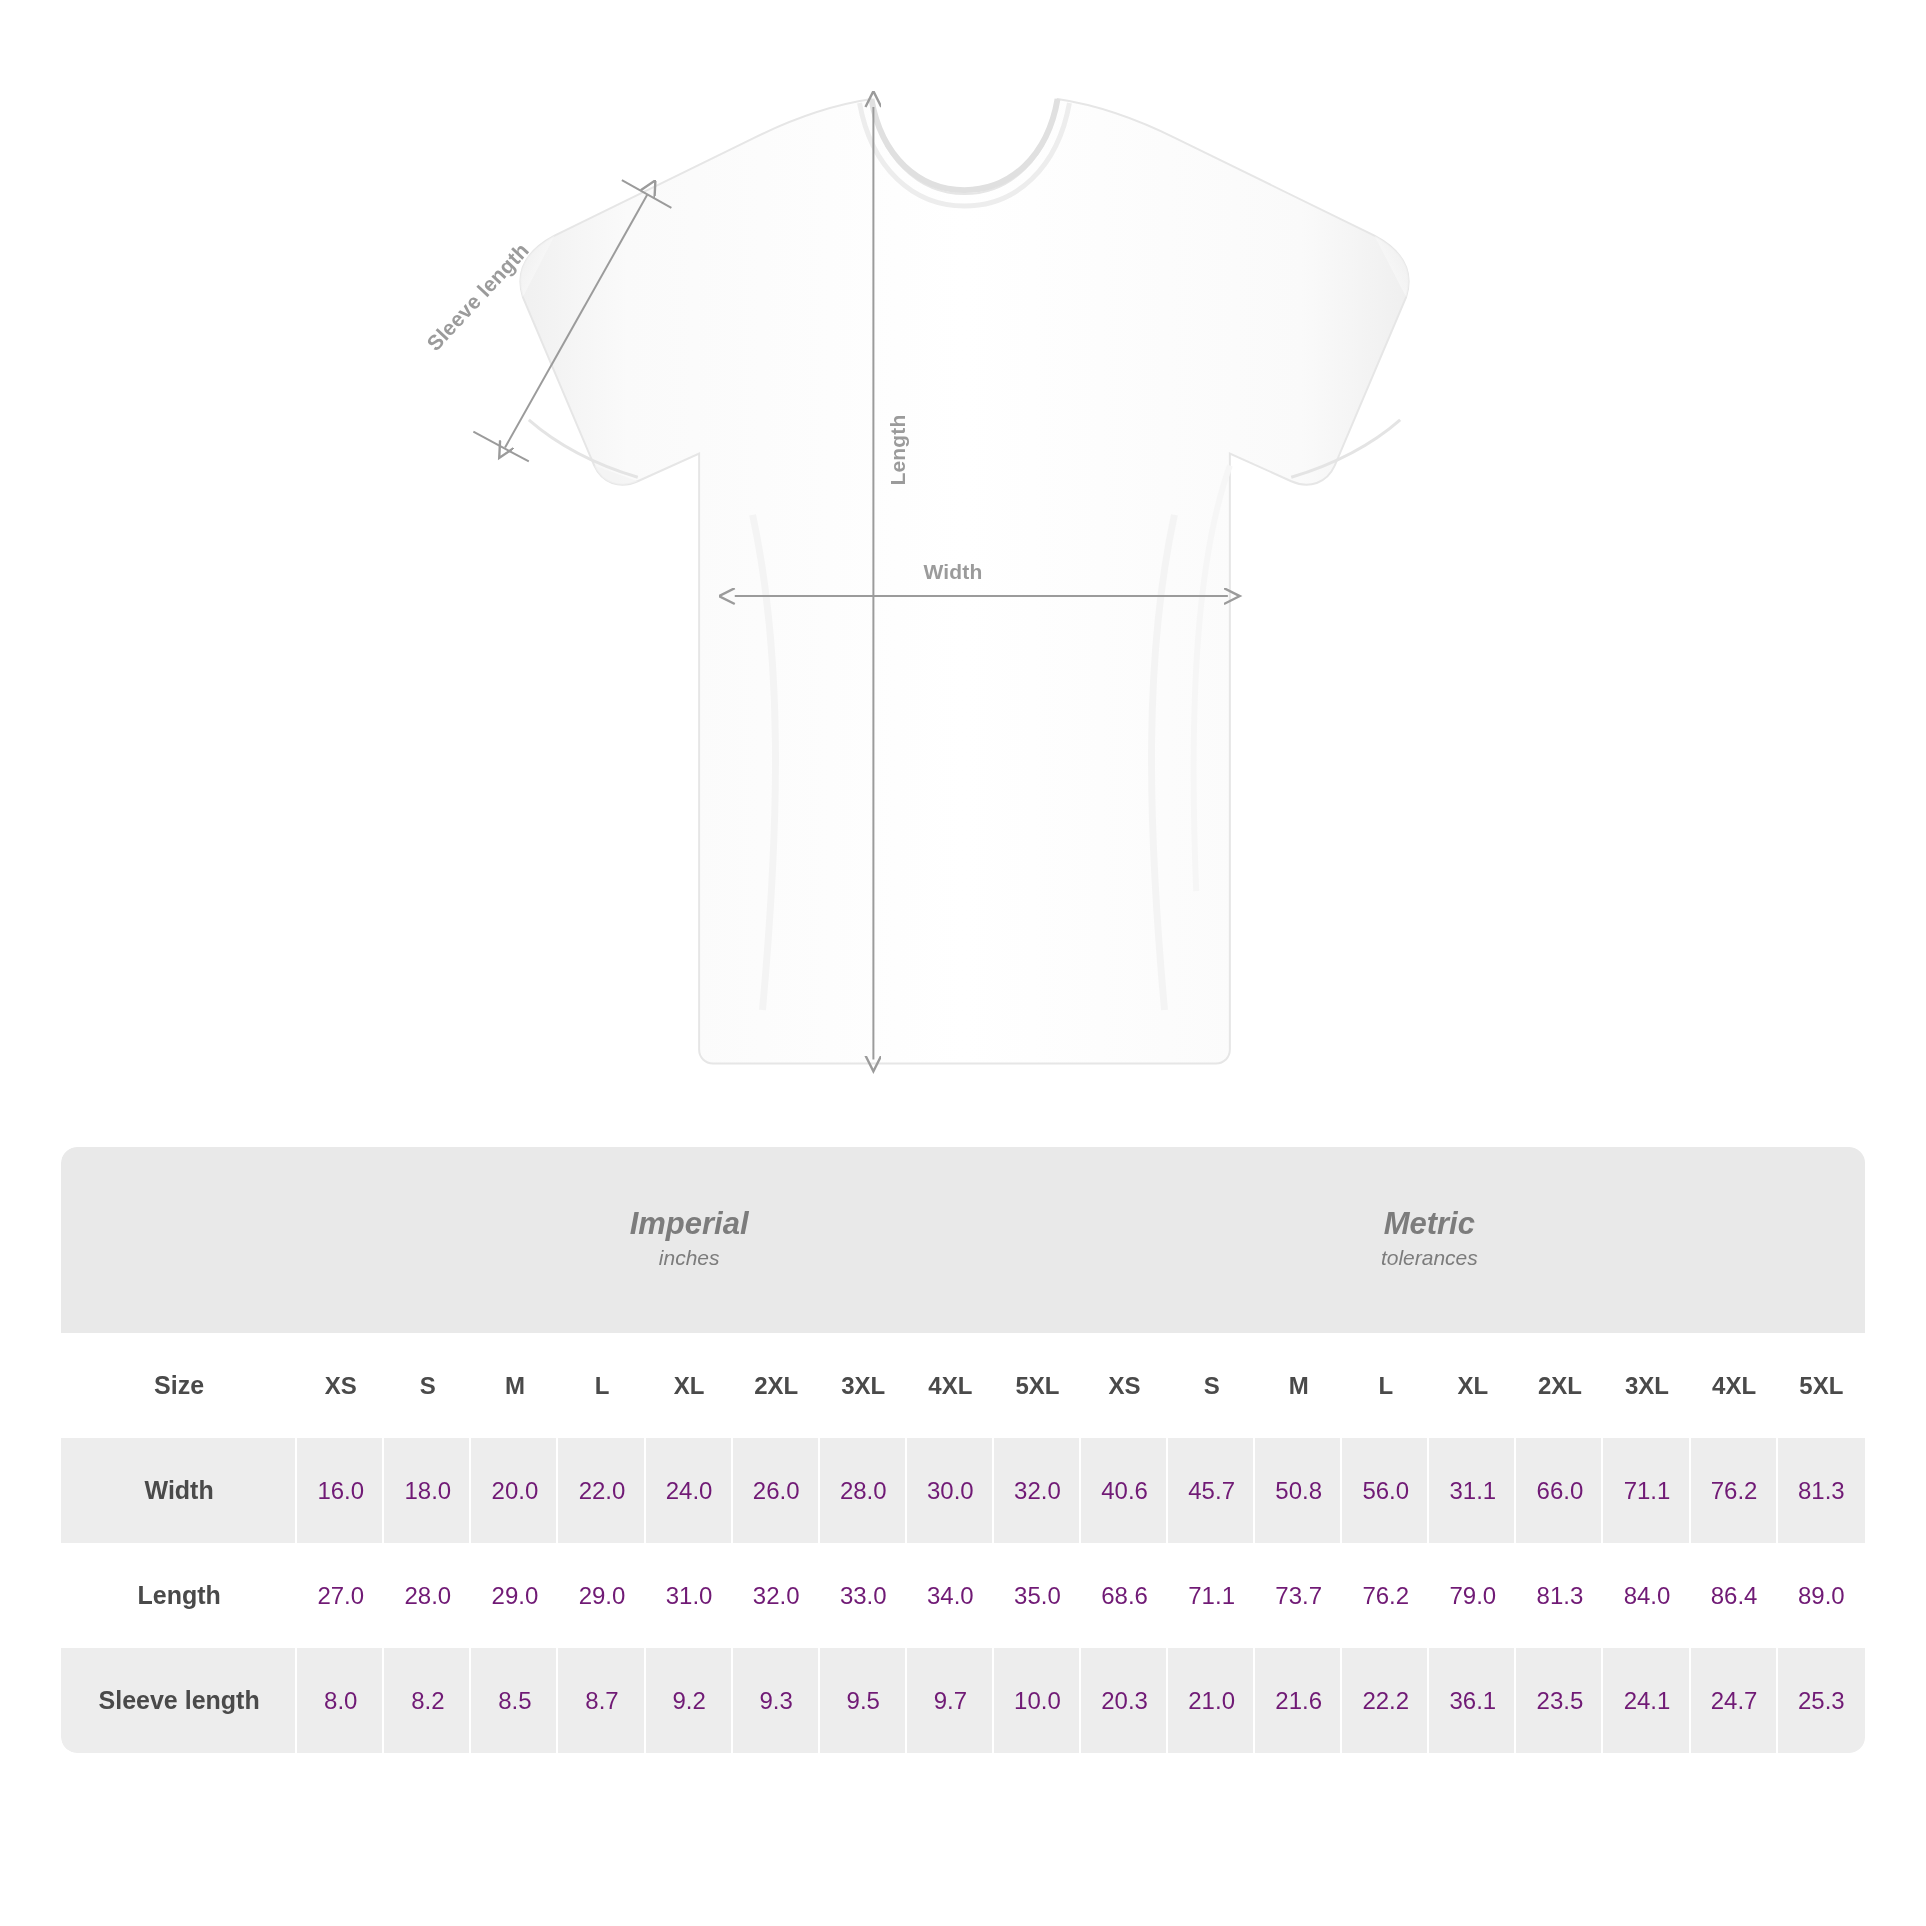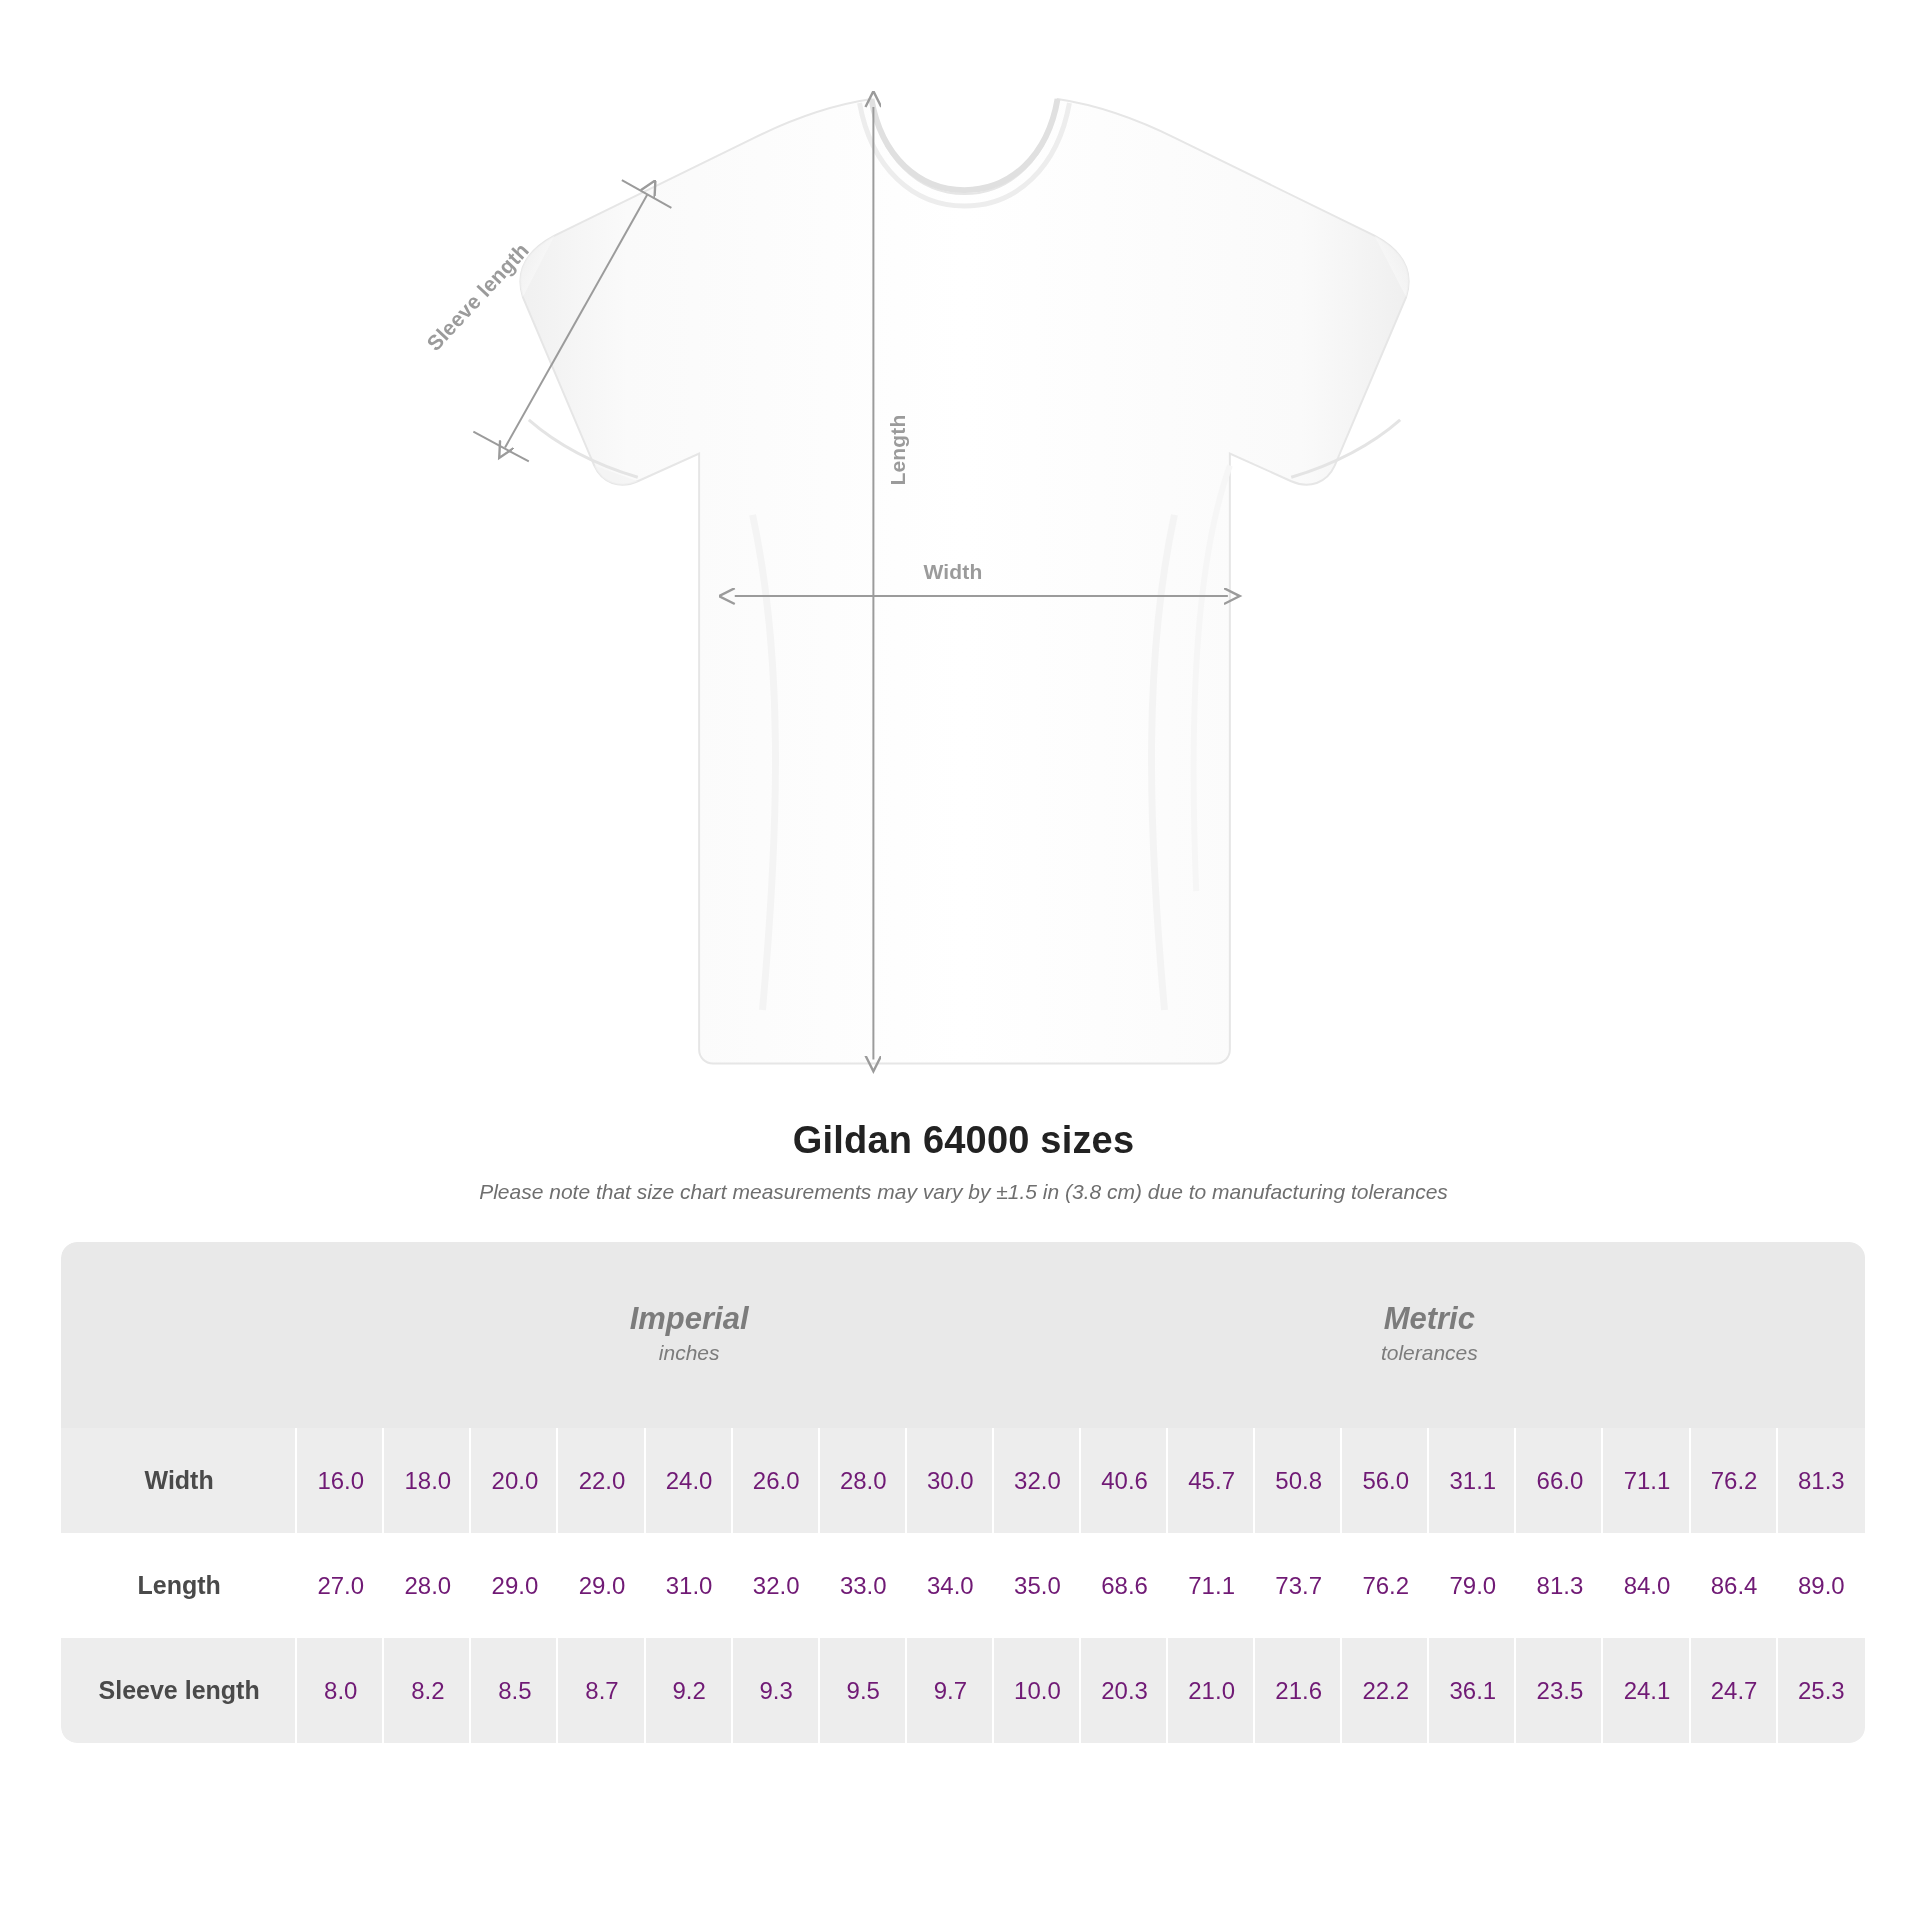--- a/index.html
+++ b/index.html
@@ -226,24 +226,20 @@
       <line x1="654" y1="196" x2="510" y2="452" stroke="#9b9b9b" stroke-width="2" marker-start="url(#arrowStart)" marker-end="url(#arrowEnd)"></line>
       <line x1="628" y1="182" x2="678" y2="210" stroke="#9b9b9b" stroke-width="2"></line>
       <line x1="478" y1="436" x2="534" y2="466" stroke="#9b9b9b" stroke-width="2"></line>
     </svg>
 
     <div class="dim-label label-sleeve">Sleeve length</div>
     <div class="dim-label label-length">Length</div>
     <div class="dim-label label-width">Width</div>
   </div>
 
-  <div class="titles">
-    <h1 class="chart-title">Gildan 64000 sizes</h1>
-    <p class="chart-note">Please note that size chart measurements may vary by ±1.5 in (3.8 cm) due to manufacturing tolerances</p>
-  </div>
 
   <div class="table-wrap">
     <table class="size-table">
       <colgroup>
         <col class="col-label">
         <col class="col-cell">
           <col class="col-cell">
           <col class="col-cell">
           <col class="col-cell">
           <col class="col-cell">
@@ -268,20 +264,41 @@
             <div class="unit-name">Imperial</div>
             <div class="unit-sub">inches</div>
           </td>
           <td colspan="8">
             <div class="unit-name">Metric</div>
             <div class="unit-sub">tolerances</div>
           </td>
           <td class="empty-end"></td>
         </tr>
 
+        <tr class="head-row">
+          <td class="row-title">Size</td>
+          <td>XS</td>
+          <td>S</td>
+          <td>M</td>
+          <td>L</td>
+          <td>XL</td>
+          <td>2XL</td>
+          <td>3XL</td>
+          <td>4XL</td>
+          <td>5XL</td>
+          <td>XS</td>
+          <td>S</td>
+          <td>M</td>
+          <td>L</td>
+          <td>XL</td>
+          <td>2XL</td>
+          <td>3XL</td>
+          <td>4XL</td>
+          <td>5XL</td>
+        </tr>
 
         <tr class="data-row shaded">
           <td class="row-title">Width</td>
           <td class="value">16.0</td>
           <td class="value">18.0</td>
           <td class="value">20.0</td>
           <td class="value">22.0</td>
           <td class="value">24.0</td>
           <td class="value">26.0</td>
           <td class="value">28.0</td>

